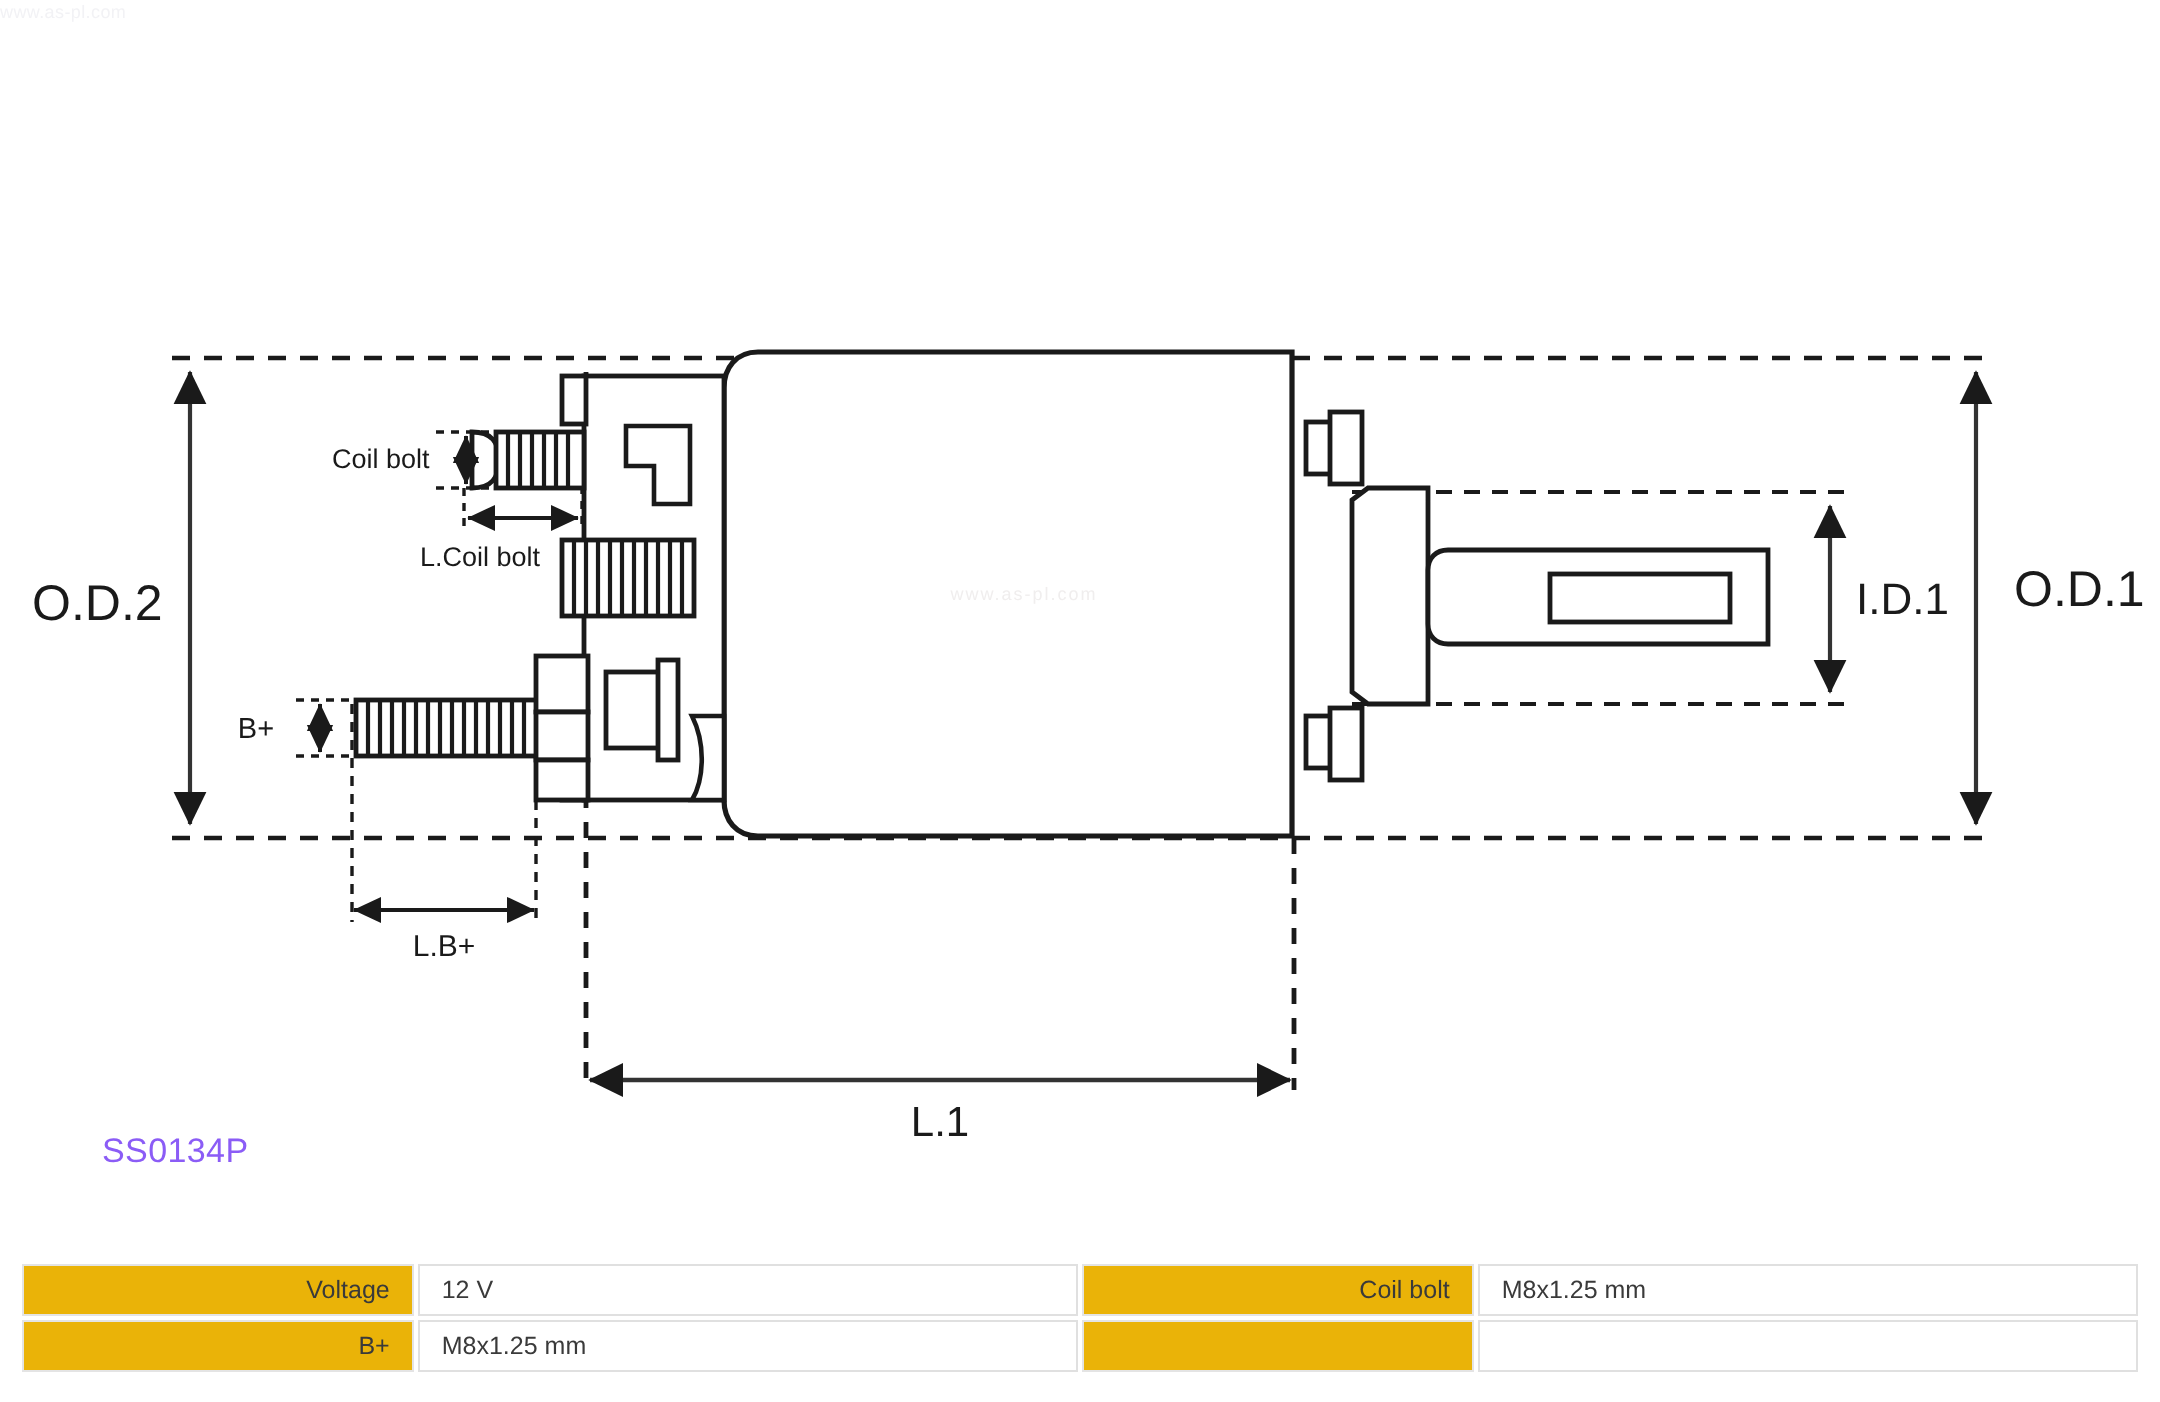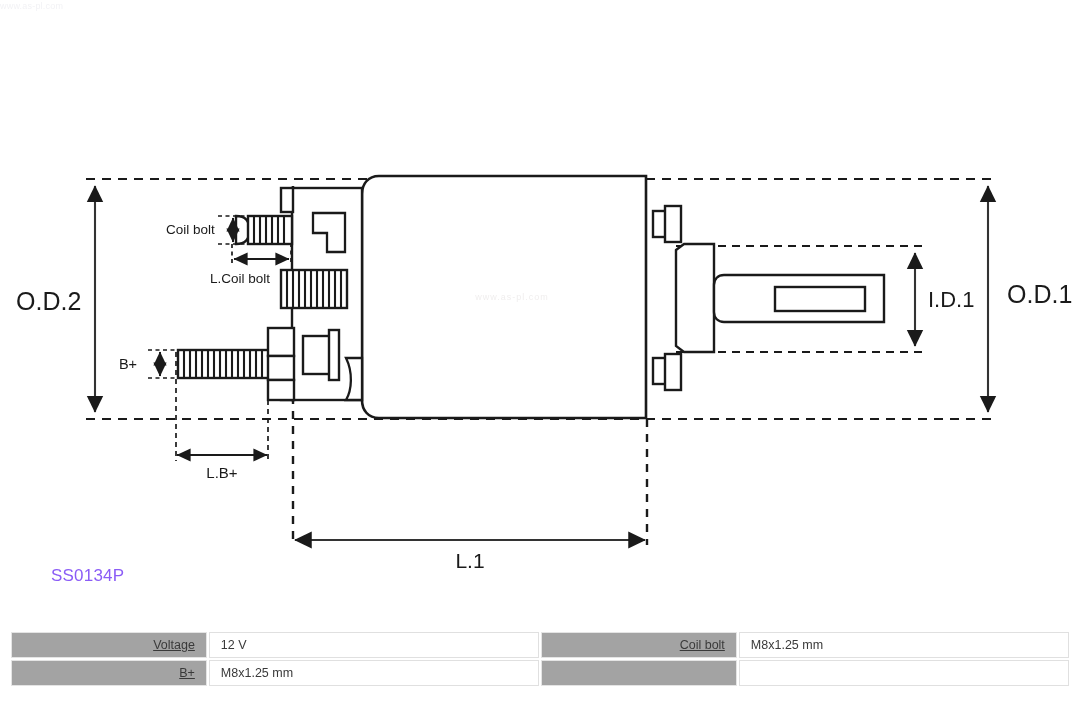--- a/index.html
+++ b/index.html
@@ -69,25 +69,24 @@
     font-size: 12.5px;
     color: #3a3a3a;
   }
   #spec-table td {
     height: 26px;
     padding: 0 11px;
     vertical-align: middle;
     box-sizing: border-box;
   }
   #spec-table td.label {
-    background: #a3a3a3;
+    background: #eab308;
     border: 1px solid #e4e4e4;
     text-align: right;
     width: 194px;
-    text-decoration: underline;
   }
   #spec-table td.value {
     background: #ffffff;
     border: 1px solid #e0e0e0;
     text-align: left;
     width: 327px;
   }
   .lbl-text, .val-text {
     display: block;
   }

